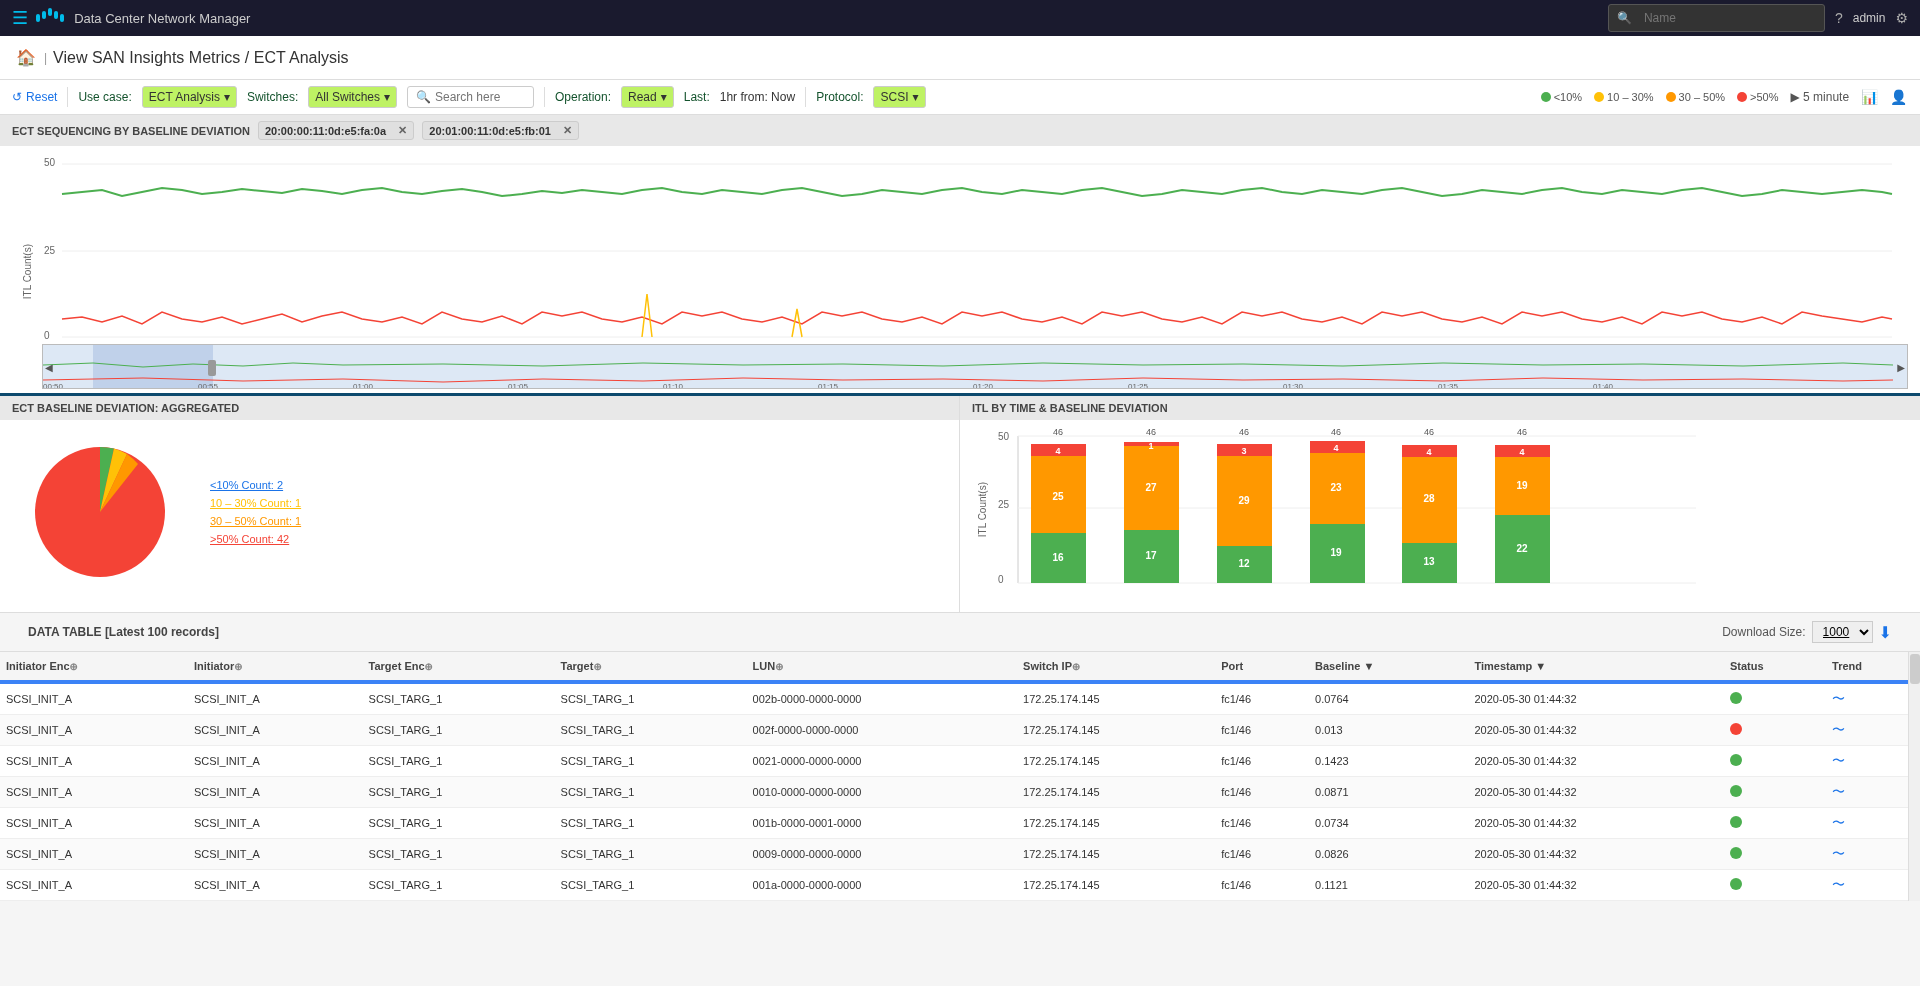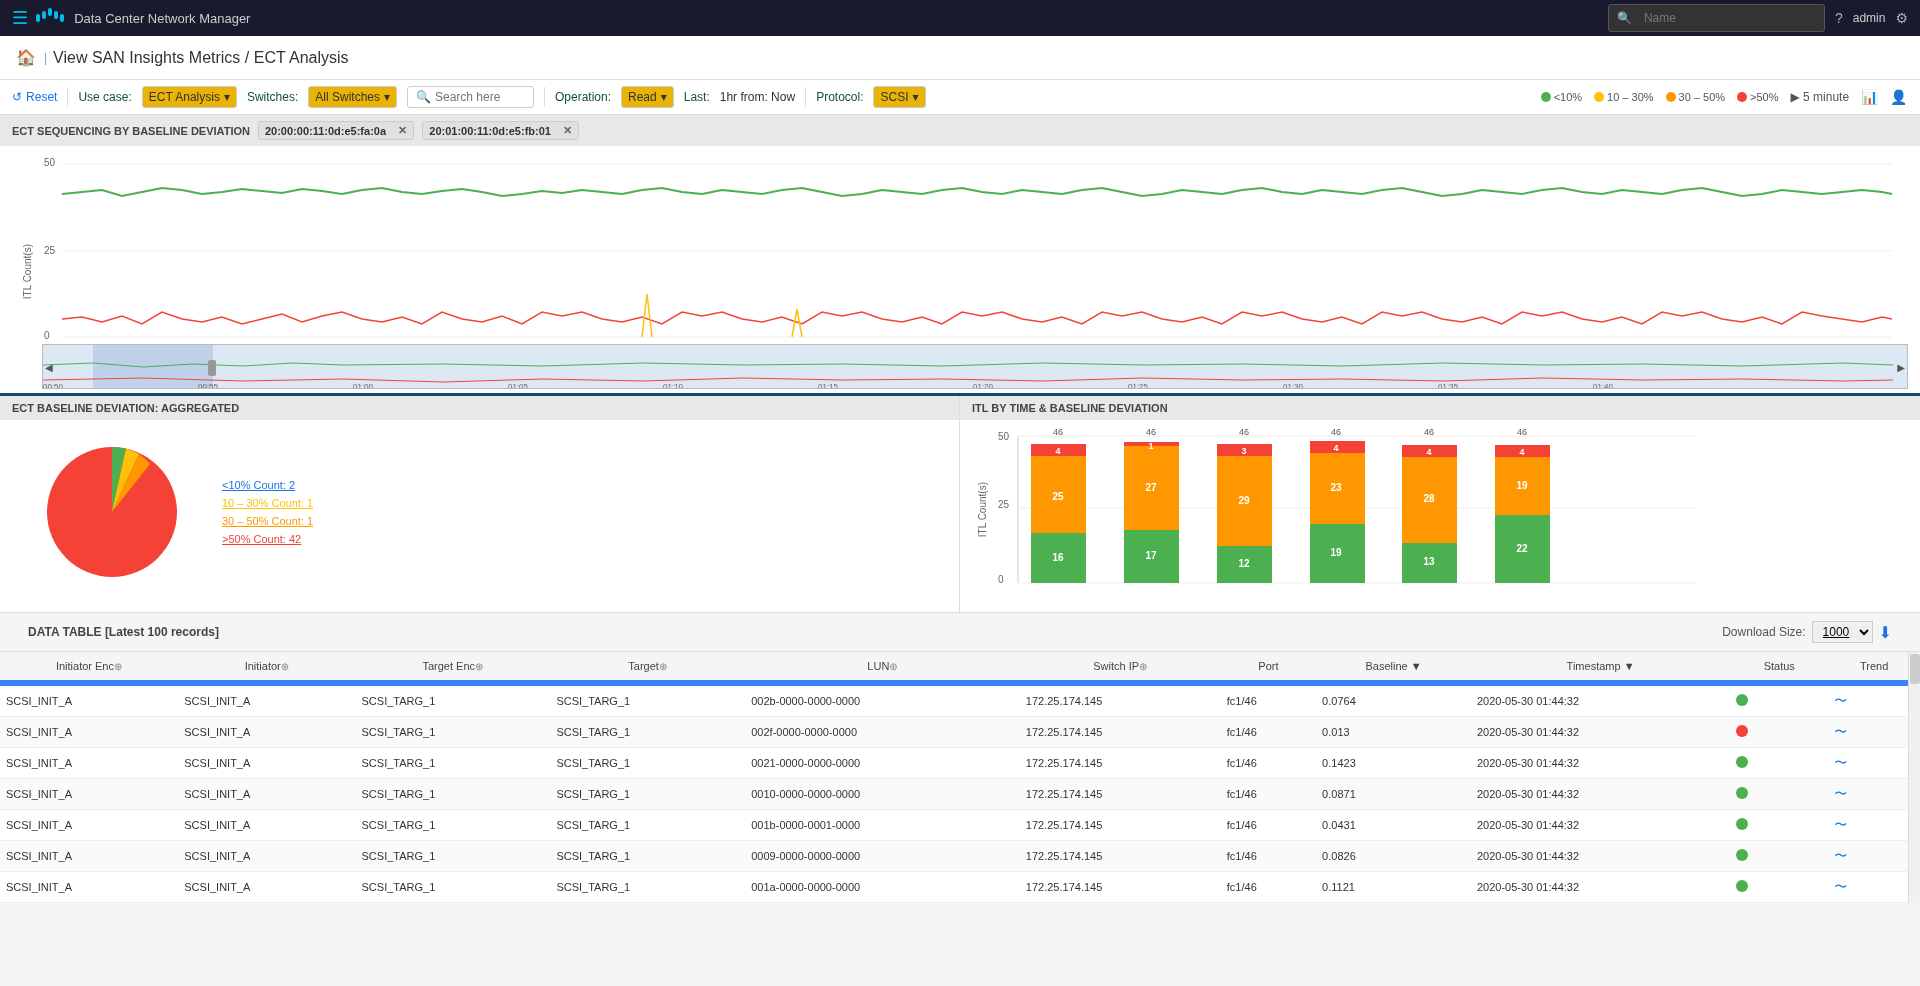--- a/index.html
+++ b/index.html
@@ -25,21 +25,21 @@
     
     .toolbar {
       display: flex; align-items: center; background: #fff; padding: 6px 12px; border-bottom: 1px solid #ddd; gap: 10px; flex-wrap: wrap;
     }
     .toolbar-btn {
       display: flex; align-items: center; gap: 4px; cursor: pointer; color: #1a73e8; font-size: 12px; border: none; background: none;
     }
     .toolbar-label { color: #14532d; font-size: 12px; }
     .toolbar-value { color: #333; font-size: 12px; font-weight: 500; }
     .toolbar-dropdown {
-      display: flex; align-items: center; border: 1px solid #ccc; border-radius: 3px; padding: 3px 6px; cursor: pointer; background: #eab308; gap: 4px; font-size: 12px;
+      display: flex; align-items: center; border: 1px solid #ccc; border-radius: 3px; padding: 3px 6px; cursor: pointer; background: #bef264; gap: 4px; font-size: 12px;
     }
     .toolbar-search {
       display: flex; align-items: center; border: 1px solid #ccc; border-radius: 3px; padding: 3px 8px; gap: 4px;
     }
     .toolbar-search input { border: none; outline: none; font-size: 12px; width: 90px; color: #999; }
     .divider { width: 1px; height: 20px; background: #ddd; }
     .legend-area { display: flex; align-items: center; gap: 12px; margin-left: auto; }
     .legend-item { display: flex; align-items: center; gap: 3px; font-size: 11px; color: #555; }
     .legend-dot { width: 10px; height: 10px; border-radius: 50%; }
     .legend-dot.green { background: #4caf50; }
@@ -66,35 +66,35 @@
 
     
     .bottom-sections { display: flex; gap: 0; }
 
     .left-section { width: 50%; border-right: 1px solid #ddd; background: #fff; padding-bottom: 8px; }
     .right-section { width: 50%; background: #fff; padding-bottom: 8px; }
 
     .section-title { background: #e8e8e8; padding: 6px 12px; font-size: 11px; font-weight: 600; color: #444; }
 
     
-    .pie-area { display: flex; align-items: center; padding: 12px 32px; gap: 30px; }
+    .pie-area { display: flex; align-items: center; padding: 12px 20px; gap: 30px; }
     .pie-legend { display: flex; flex-direction: column; gap: 6px; }
     .pie-legend-item { font-size: 11px; color: #1a73e8; cursor: pointer; }
 
     
     .data-table-section { background: #fff; border-top: 1px solid #ddd; }
     .data-table-header { display: flex; align-items: center; padding: 8px 28px; background: #f5f5f5; border-bottom: 1px solid #ddd; gap: 8px; }
     .data-table-title { font-size: 12px; font-weight: 600; color: #444; }
     .download-area { margin-left: auto; display: flex; align-items: center; gap: 6px; font-size: 12px; color: #555; }
     .download-select { border: 1px solid #ccc; border-radius: 0; padding: 2px 6px; font-size: 12px; text-decoration: underline; }
     .download-btn { color: #1a73e8; font-size: 16px; cursor: pointer; }
 
     table { width: 100%; border-collapse: collapse; font-size: 11px; }
     thead tr { background: #f5f5f5; }
-    th { padding: 8px 6px; text-align: center; font-size: 11px; font-weight: 400; color: #444; border-bottom: 6px solid #3b82f6; cursor: pointer; white-space: nowrap; }
+    th { padding: 8px 6px; text-align: left; font-size: 11px; font-weight: 700; color: #444; border-bottom: 4px solid #3b82f6; cursor: pointer; white-space: nowrap; }
     th .sort-icon { color: #888; font-size: 10px; }
     td { padding: 6px 6px; border-bottom: 1px solid #eee; color: #333; font-size: 11px; white-space: nowrap; }
     tr:nth-child(even) { background: #fafafa; }
     .status-dot { width: 12px; height: 12px; border-radius: 50%; display: inline-block; }
     .status-dot.green { background: #4caf50; }
     .status-dot.red { background: #f44336; }
 
     
     .cisco-logo { display: flex; align-items: center; gap: 6px; }
   </style>
@@ -499,21 +499,21 @@
     <td><span style="color:#1a73e8;font-size:13px;">〜</span></td>
   </tr>
           <tr>
     <td>SCSI_INIT_A</td>
     <td>SCSI_INIT_A</td>
     <td>SCSI_TARG_1</td>
     <td>SCSI_TARG_1</td>
     <td>001b-0000-0001-0000</td>
     <td>172.25.174.145</td>
     <td>fc1/46</td>
-    <td>0.0431</td>
+    <td>0.0734</td>
     <td>2020-05-30 01:44:32</td>
     <td><span class="status-dot green"></span></td>
     <td><span style="color:#1a73e8;font-size:13px;">〜</span></td>
   </tr>
           <tr>
     <td>SCSI_INIT_A</td>
     <td>SCSI_INIT_A</td>
     <td>SCSI_TARG_1</td>
     <td>SCSI_TARG_1</td>
     <td>0009-0000-0000-0000</td>

